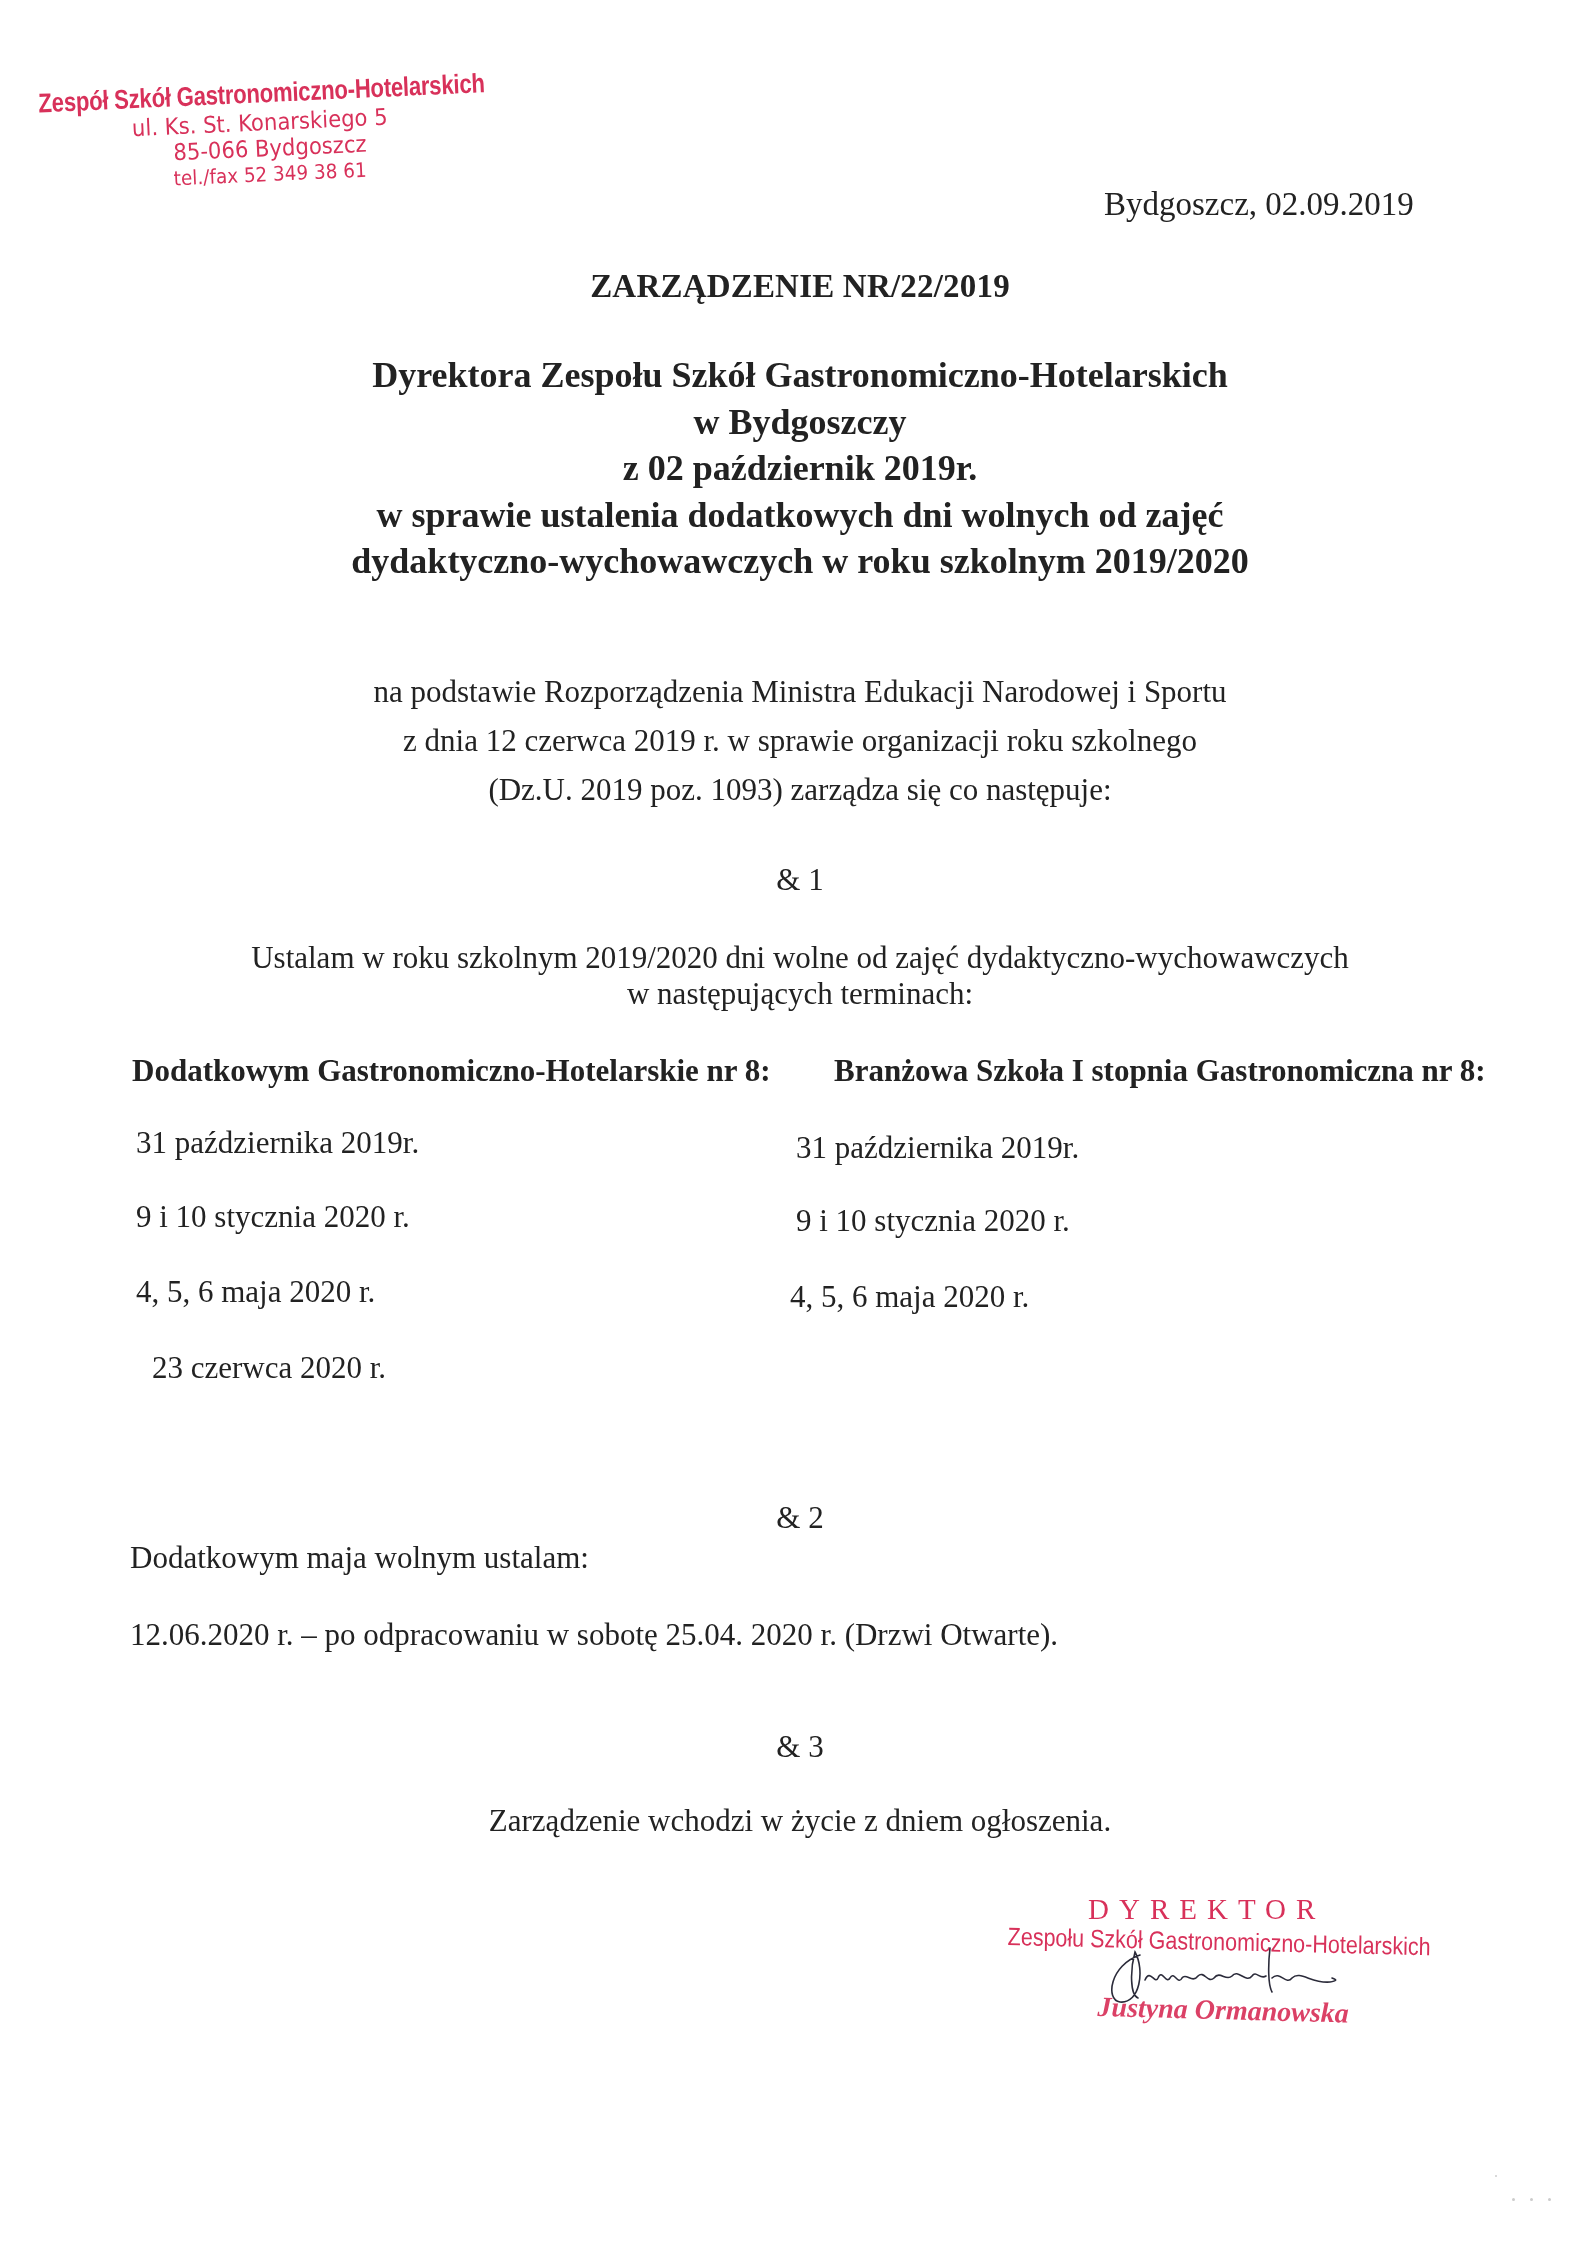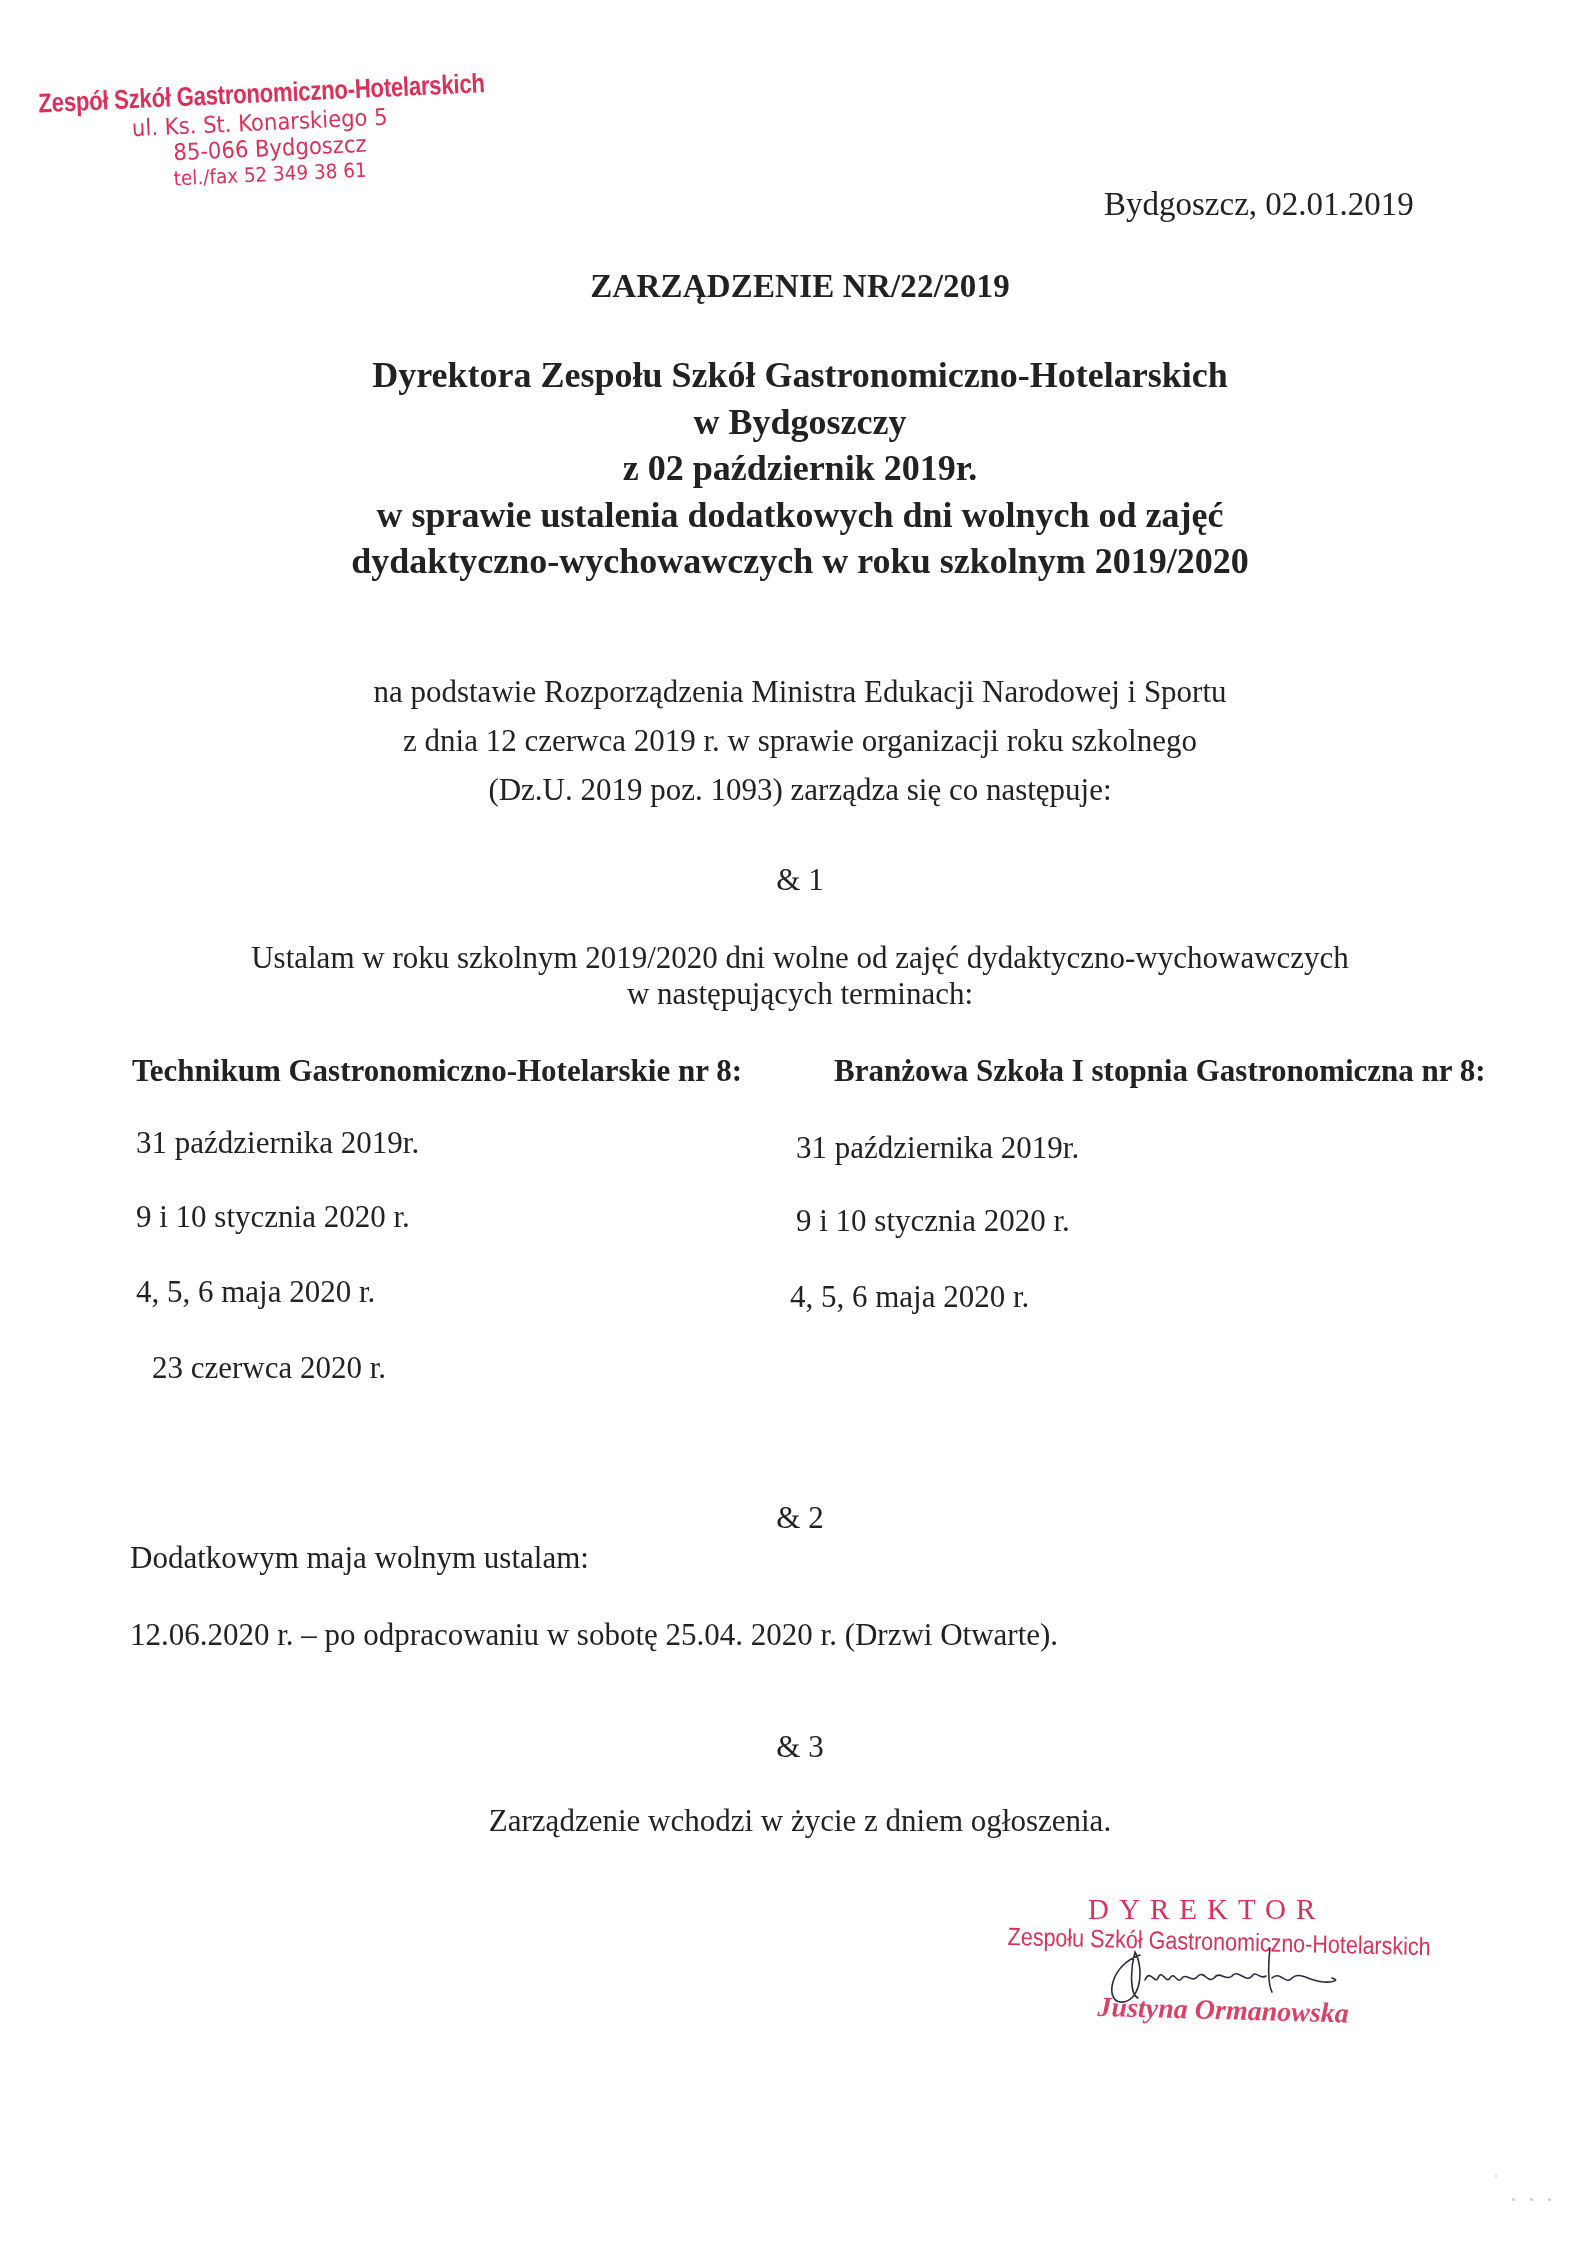--- a/index.html
+++ b/index.html
@@ -55,21 +55,21 @@
 </head>
 <body>
 
 <div class="stamp">
   <div class="l1">Zespół Szkół Gastronomiczno-Hotelarskich</div>
   <div class="l2">ul. Ks. St. Konarskiego 5</div>
   <div class="l3">85-066 Bydgoszcz</div>
   <div class="l4">tel./fax 52 349 38 61</div>
 </div>
 
-<div class="abs date">Bydgoszcz, 02.01.2019</div>
+<div class="abs date">Bydgoszcz, 02.09.2019</div>
 
 <div class="title-block order-no">ZARZĄDZENIE NR/22/2019</div>
 <div class="title-block t1">
   <div>Dyrektora Zespołu Szkół Gastronomiczno-Hotelarskich</div>
   <div>w Bydgoszczy</div>
   <div>z 02 październik 2019r.</div>
   <div>w sprawie ustalenia dodatkowych dni wolnych od zajęć</div>
   <div>dydaktyczno-wychowawczych w roku szkolnym 2019/2020</div>
 </div>
 
@@ -78,21 +78,21 @@
   <div>z dnia 12 czerwca 2019 r. w sprawie organizacji roku szkolnego</div>
   <div>(Dz.U. 2019 poz. 1093) zarządza się co następuje:</div>
 </div>
 
 <div class="center par1">&amp; 1</div>
 <div class="center par1-text">
   <div>Ustalam w roku szkolnym 2019/2020 dni wolne od zajęć dydaktyczno-wychowawczych</div>
   <div>w następujących terminach:</div>
 </div>
 
-<div class="abs col-header col-left-h">Technikum Gastronomiczno-Hotelarskie nr 8:</div>
+<div class="abs col-header col-left-h">Dodatkowym Gastronomiczno-Hotelarskie nr 8:</div>
 <div class="abs col-header col-right-h">Branżowa Szkoła I stopnia Gastronomiczna nr 8:</div>
 
 <div class="abs date-item" style="left:136px; top:1125px;">31 października 2019r.</div>
 <div class="abs date-item" style="left:136px; top:1199px;">9 i 10  stycznia 2020 r.</div>
 <div class="abs date-item" style="left:136px; top:1274px;">4, 5, 6 maja 2020 r.</div>
 <div class="abs date-item" style="left:136px; top:1350px;margin-left:16px;">23 czerwca 2020 r.</div>
 
 <div class="abs date-item" style="left:796px; top:1130px;">31 października 2019r.</div>
 <div class="abs date-item" style="left:796px; top:1203px;">9 i 10  stycznia 2020 r.</div>
 <div class="abs date-item" style="left:790px; top:1279px;">4, 5, 6 maja 2020 r.</div>

